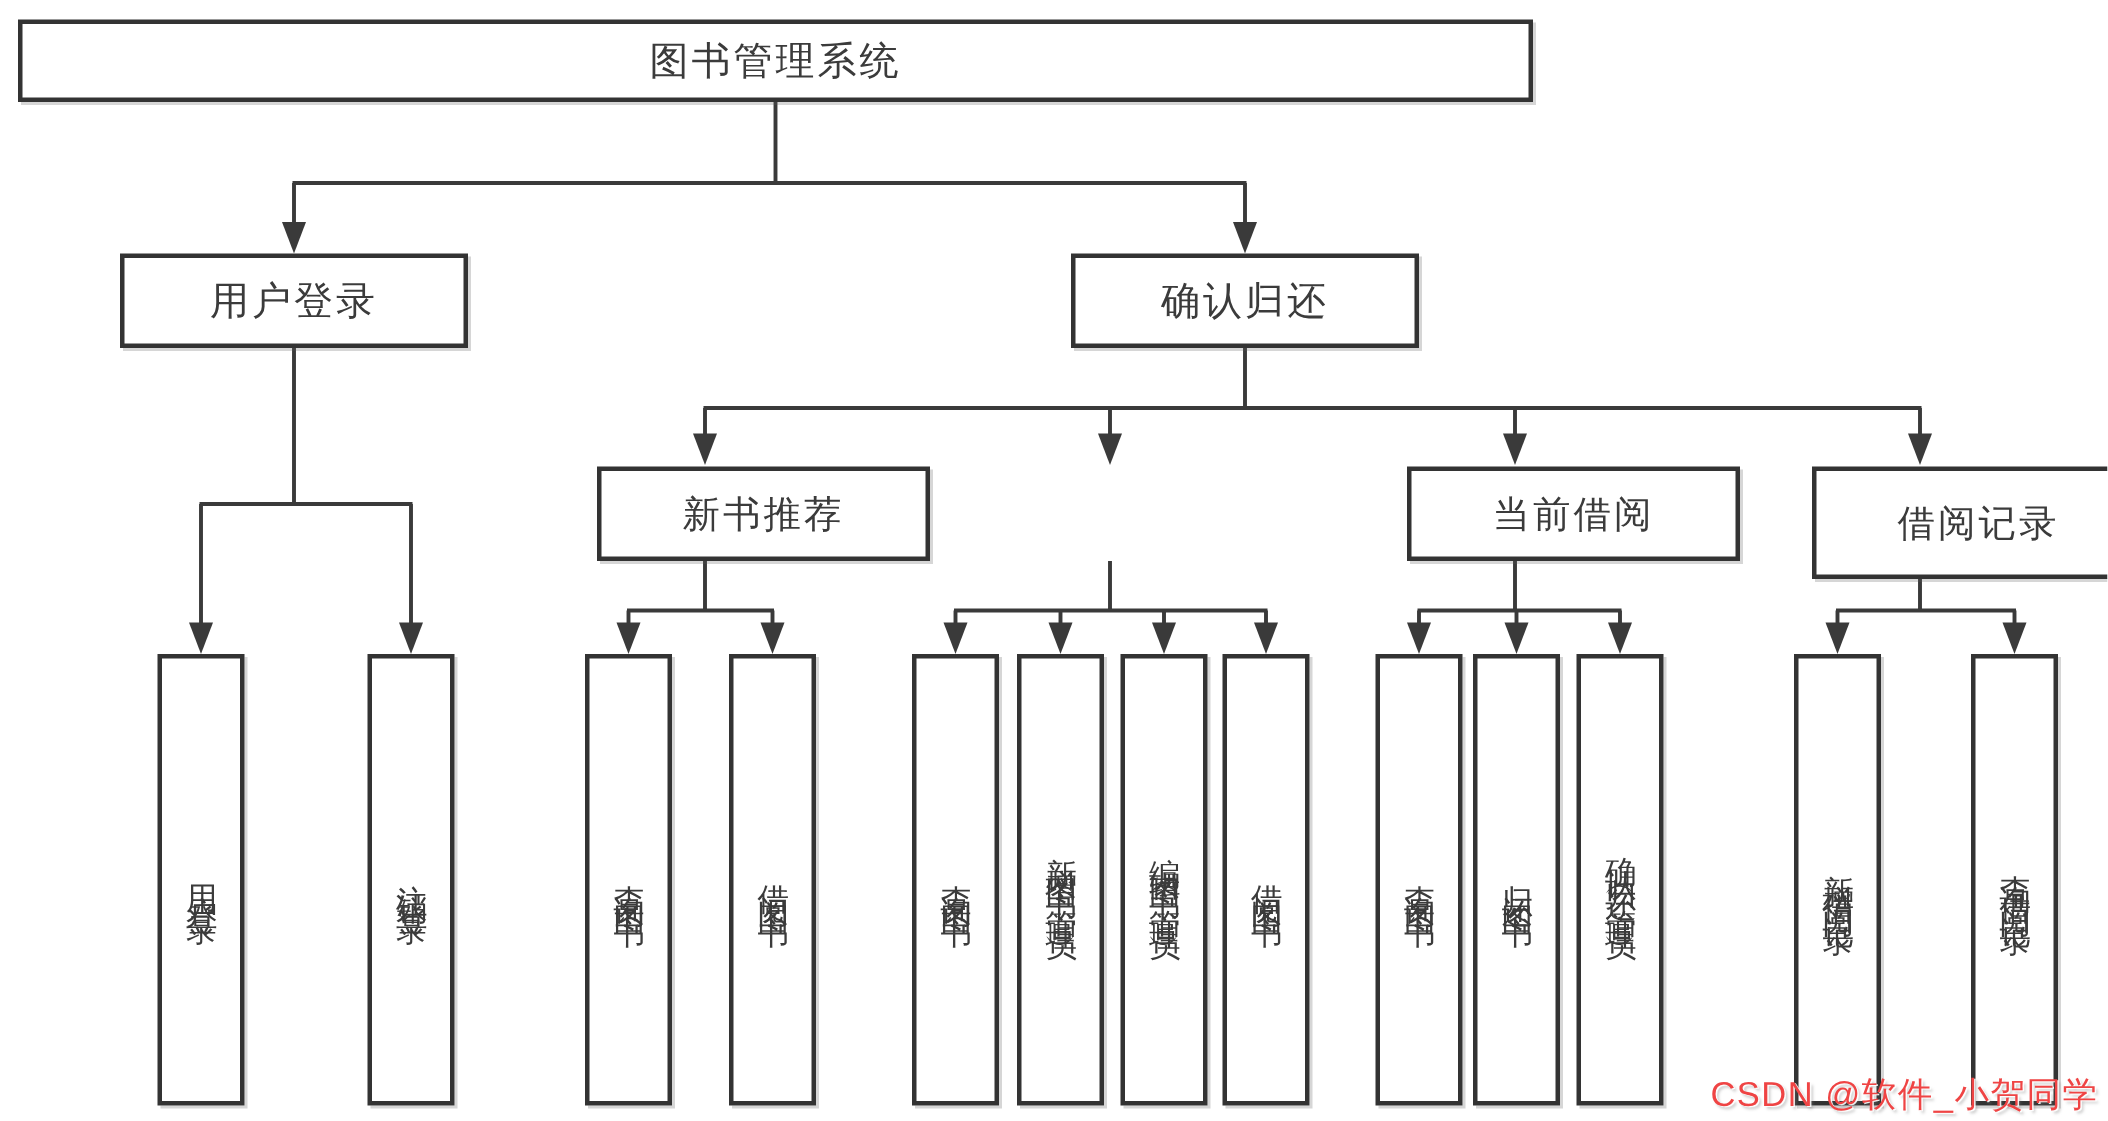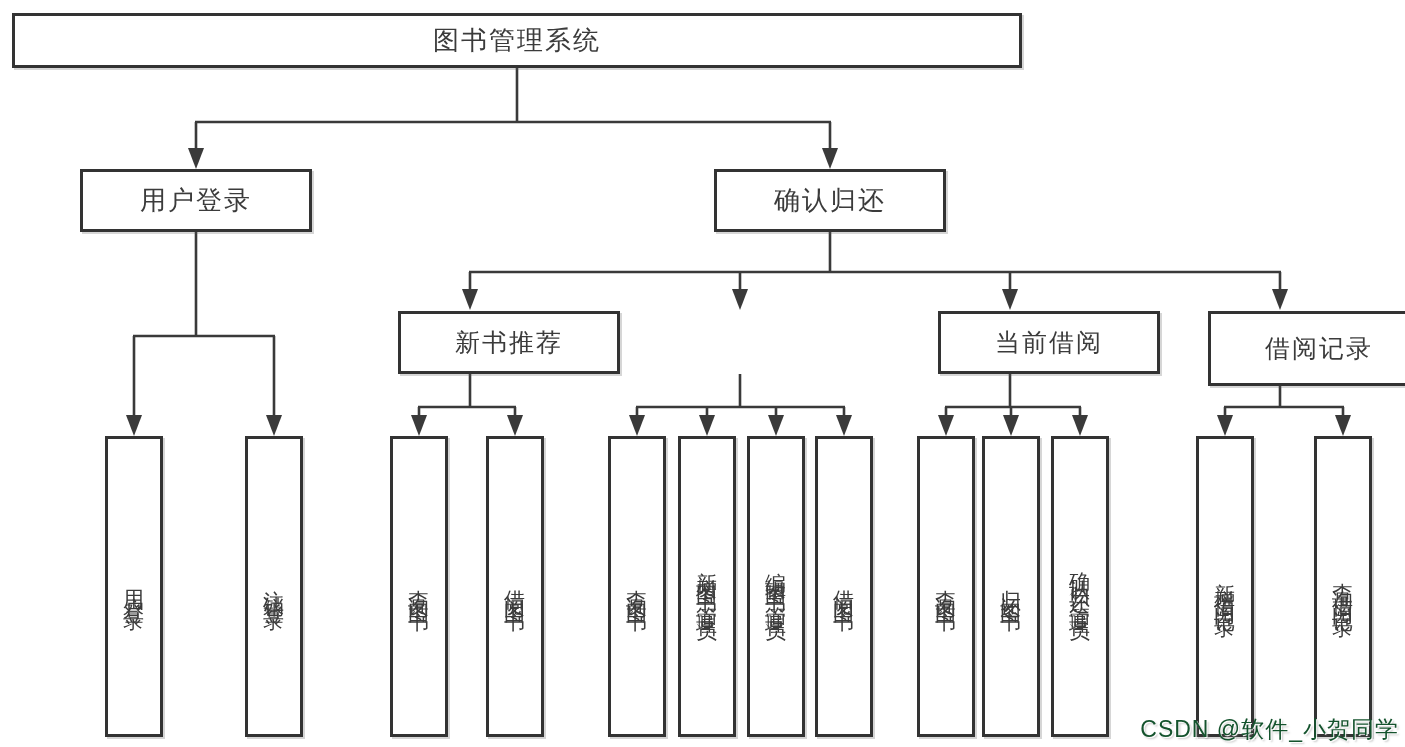--- a/index.html
+++ b/index.html
@@ -38,21 +38,21 @@
     letter-spacing: 7px;
     line-height: 1;
     white-space: nowrap;
   }
   .watermark {
     position: absolute;
     right: 6px;
     bottom: 2px;
     font-size: 23px;
     letter-spacing: 1px;
-    color: #14532d;
+    color: #ef4444;
     text-shadow: 1px 1px 0 rgba(255,255,255,0.9), 2px 2px 2px rgba(120,120,120,0.4);
   }
 </style>
 </head>
 <body>
 
 <div class="canvas">
 
   <svg class="wires" viewBox="0 0 1405 747" xmlns="http://www.w3.org/2000/svg">
     <g stroke="#3a3a3a" stroke-width="2.6" fill="none">

